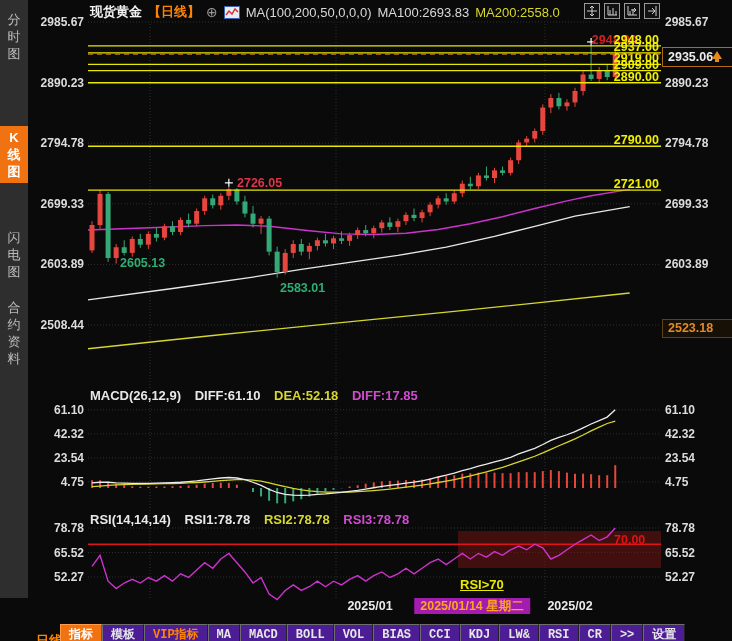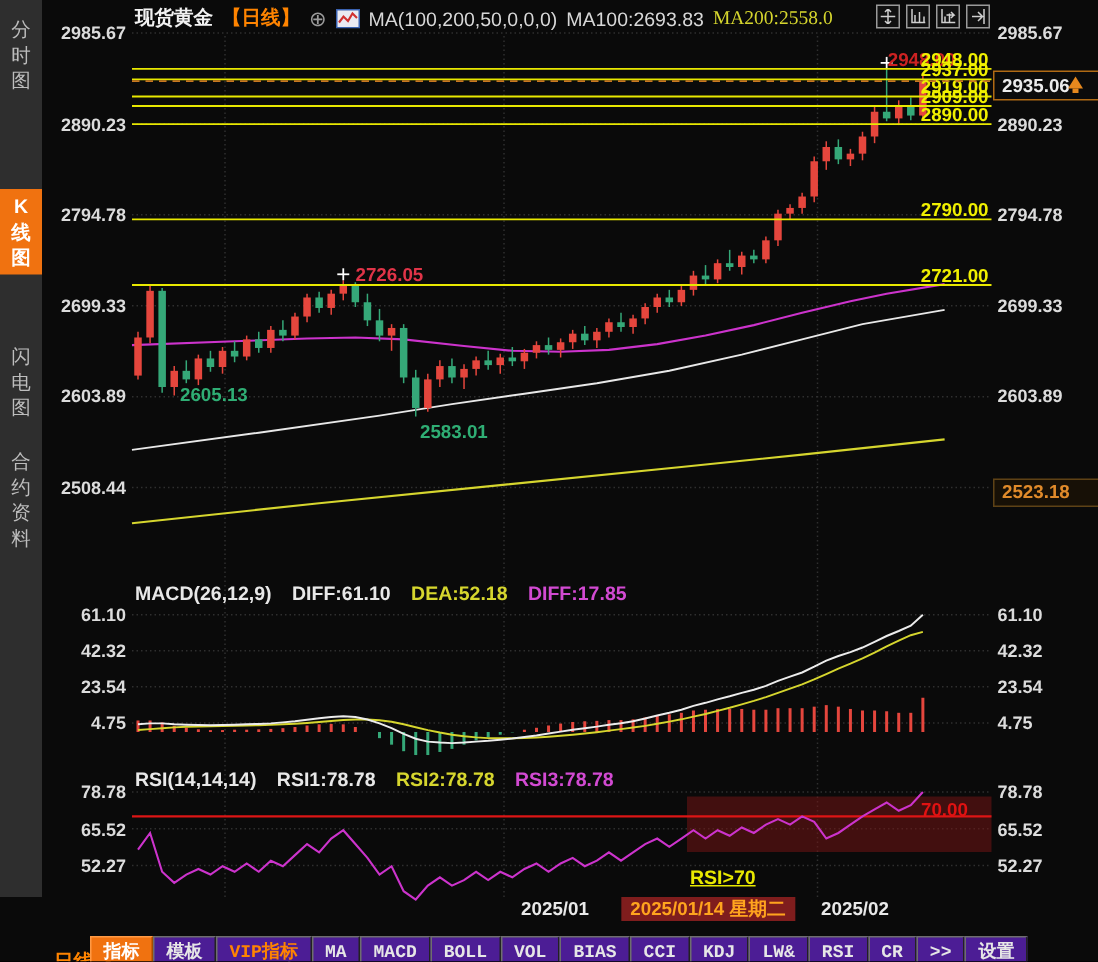--- a/index.html
+++ b/index.html
@@ -11,21 +11,21 @@
   .side-tab{position:absolute;left:0;width:28px;text-align:center;color:#bdbdbd;font-size:13px;
             line-height:17px;cursor:pointer;padding:3px 0;}
   .side-tab.active{background:#f07210;color:#fff;font-weight:bold;}
   
   #legend{position:absolute;left:90px;top:3px;height:18px;display:flex;align-items:center;gap:6px;z-index:6;
           font-size:13px;white-space:nowrap;}
   .lg-symbol{color:#f2f2f2;font-weight:bold;}
   .lg-period{color:#ff8400;font-weight:bold;}
   .lg-plus{color:#9a9a9a;font-size:14px;}
   .lg-ma{color:#d8d8d8;}
-  .lg-ma200{color:#d6d62e;font-family:Liberation Serif, serif;}
+  .lg-ma200{color:#d6d62e;}
   #win-icons{position:absolute;right:72px;top:3px;display:flex;gap:4px;z-index:6;}
   .win-btn{width:14px;height:14px;border:1px solid #9a9a9a;background:#111;display:flex;
            align-items:center;justify-content:center;cursor:pointer;}
   
   .axis-label{position:absolute;font-size:12px;font-weight:600;color:#dcdcdc;width:58px;z-index:4;}
   .axis-left{left:26px;text-align:right;}
   .axis-right{left:665px;text-align:left;}
   
   .ann{position:absolute;font-size:12.5px;font-weight:bold;z-index:3;white-space:nowrap;}
   .ann-red{color:#e03448;}
@@ -45,21 +45,21 @@
   #price-marker:after{content:"";position:absolute;left:-2px;top:8px;width:4px;height:3px;background:#e6881e;}
   
   .panel-header{position:absolute;left:90px;font-size:13px;font-weight:600;white-space:nowrap;z-index:4;}
   .ph-white{color:#e8e8e8;} .ph-yellow{color:#d6d62e;} .ph-magenta{color:#d24ad2;}
   .panel-header span{margin-right:10px;}
   
   #timeline{position:absolute;left:0;top:599px;width:732px;height:16px;z-index:6;}
   #tl-period{position:absolute;left:36px;top:0;color:#ff8400;font-size:13px;font-weight:bold;margin-top:33px;}
   .tl-tick{position:absolute;top:0;transform:translateX(-50%);color:#e9e9e9;font-size:12.5px;font-weight:bold;}
   #tl-selected{position:absolute;top:-1px;transform:translateX(-50%);color:#ffa41e;font-size:12.5px;
-               font-weight:bold;background:#7f1d1d;padding:0 6px;line-height:16px;}
+               font-weight:bold;background:#a21caf;padding:0 6px;line-height:16px;}
   
   #toolbar{position:absolute;left:60px;top:624px;height:26px;display:flex;z-index:6;}
   .tb-item{height:21px;line-height:21px;padding:0 8px;font-size:12px;font-weight:bold;color:#e6e6e6;
            background:#4c1d95;border:1px solid;border-color:#6e6e6e #222 #222 #6e6e6e;
            font-family:"Liberation Mono","DejaVu Sans Mono",monospace;cursor:pointer;white-space:nowrap;}
   .tb-item.active{background:#f07210;color:#fff;border-color:#ff9a45 #a34c00 #a34c00 #ff9a45;}
   .tb-item.vip{color:#ff8400;}
   
   #watermark{position:absolute;right:3px;top:589px;font-size:31px;color:#d6d6d6;letter-spacing:2px;
              z-index:9;font-weight:500;}

